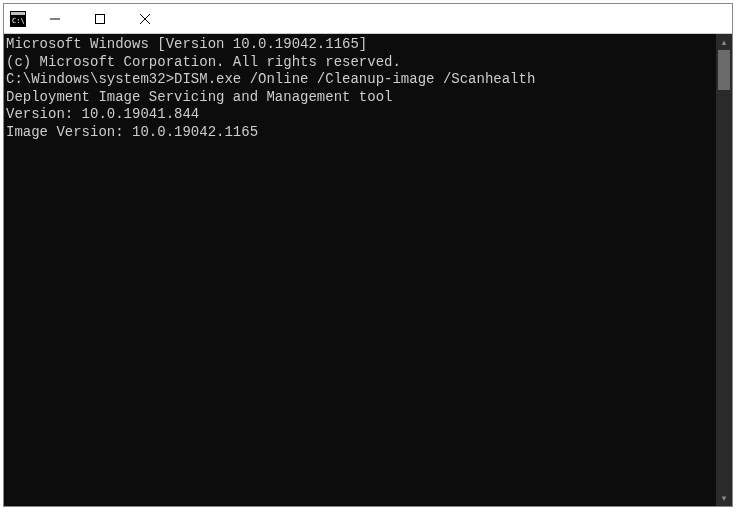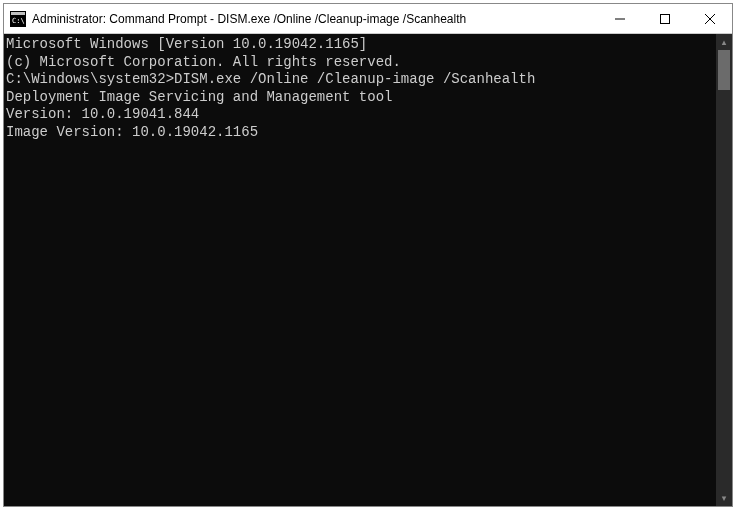--- a/index.html
+++ b/index.html
@@ -121,21 +121,20 @@
 
 <div class="window">
   <div class="titlebar">
     <span class="titlebar-icon">
       <svg viewBox="0 0 16 16">
         <rect x="0" y="0" width="16" height="16" fill="#000"></rect>
         <rect x="1" y="1" width="14" height="3" fill="#c0c0c0"></rect>
         <text x="2" y="12" font-size="7" fill="#fff" font-family="monospace">C:\</text>
       </svg>
     </span>
-    <span class="titlebar-text">Administrator: Command Prompt - DISM.exe  /Online /Cleanup-image /Scanhealth</span>
     <div class="window-controls">
       <div class="win-btn">
         <svg viewBox="0 0 10 10">
             <line x1="0" y1="5" x2="10" y2="5" stroke="#000" stroke-width="1"></line>
           </svg>
       </div>
       <div class="win-btn">
         <svg viewBox="0 0 10 10">
             <rect x="0.5" y="0.5" width="9" height="9" fill="none" stroke="#000" stroke-width="1"></rect>
           </svg>

